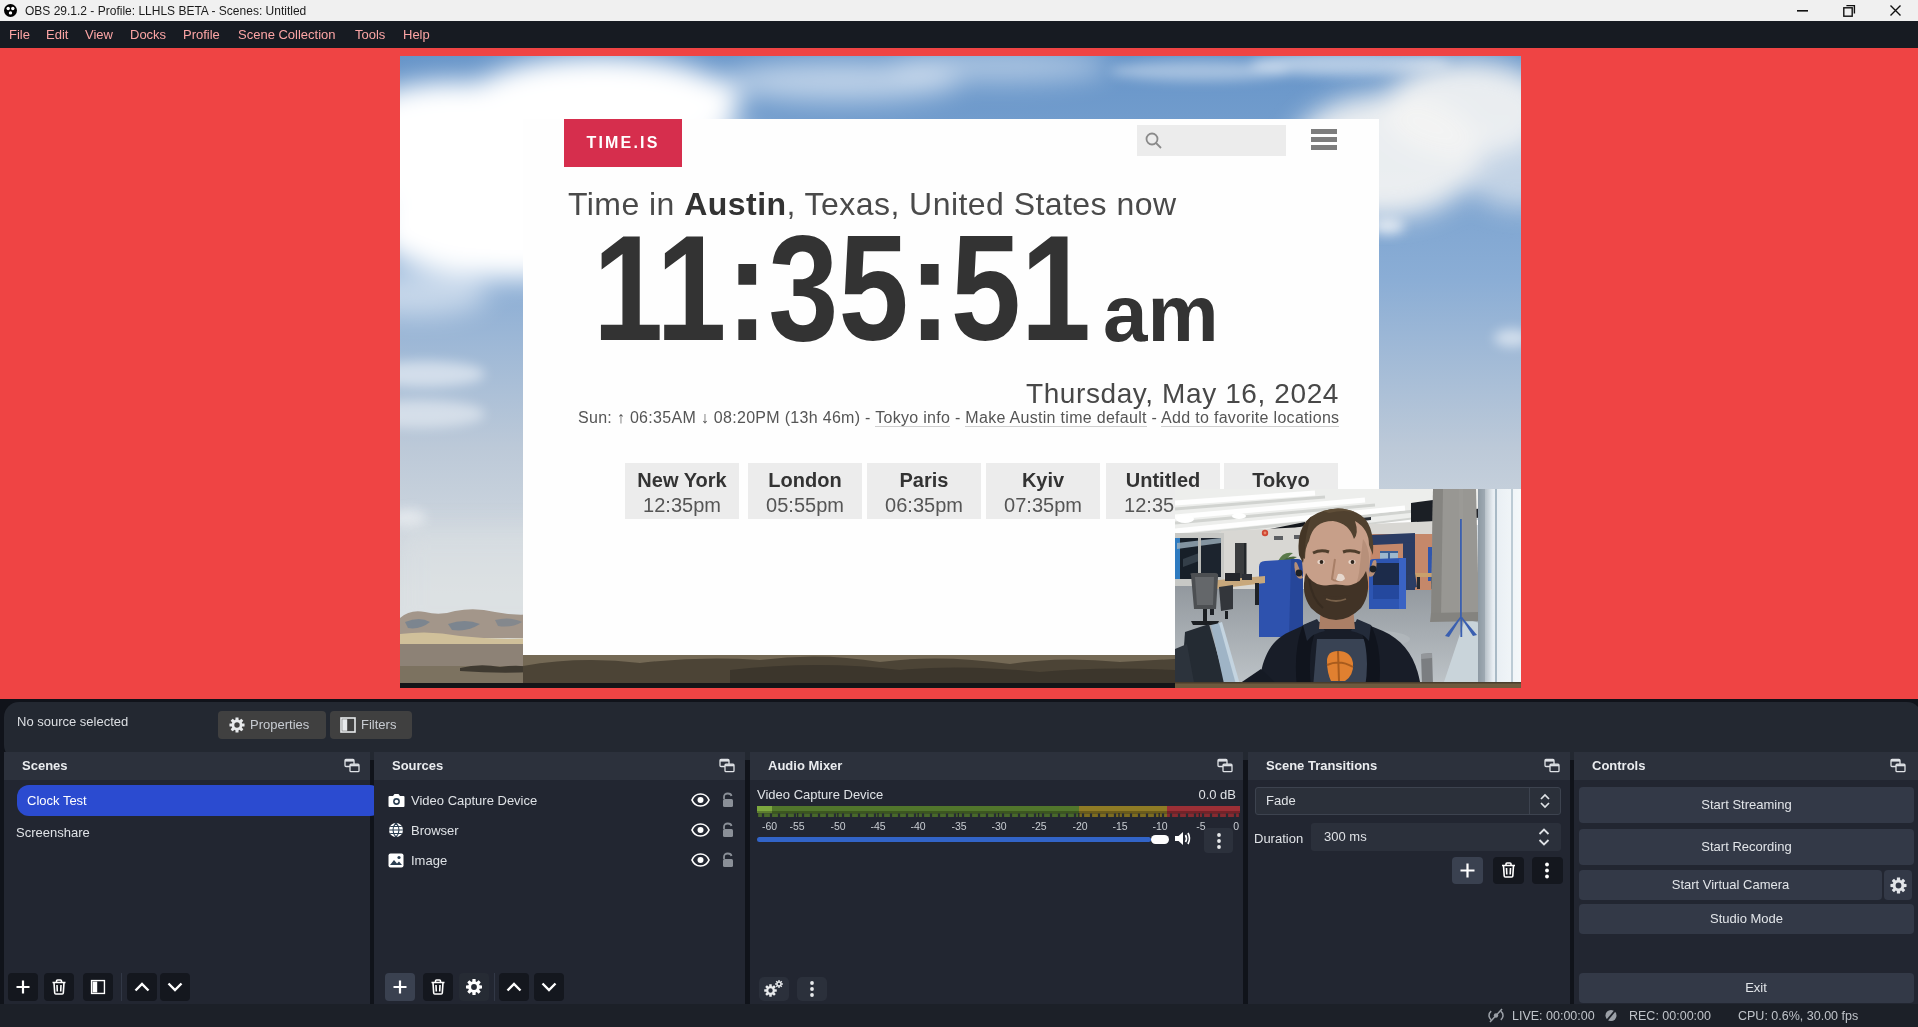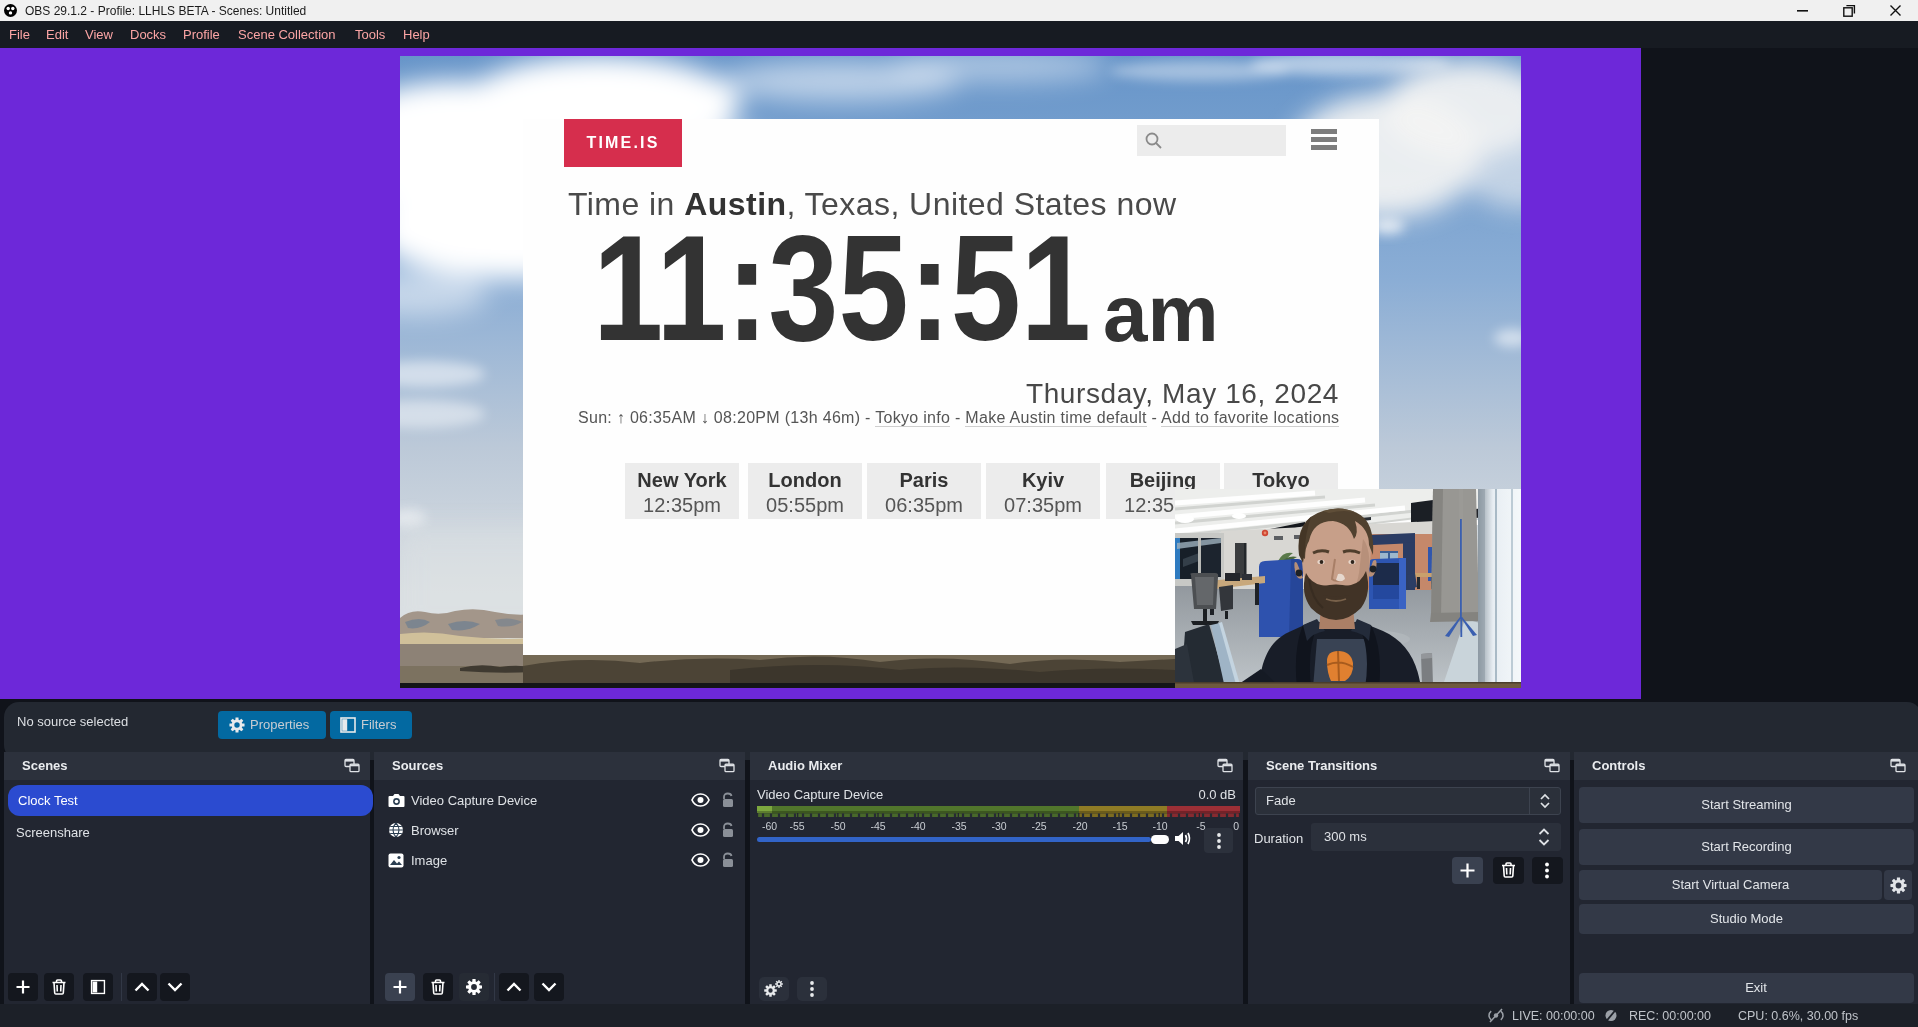--- a/index.html
+++ b/index.html
@@ -5,48 +5,48 @@
 html,body{width:1918px;height:1027px;overflow:hidden;background:#10131a;font-family:"Liberation Sans",sans-serif;}
 #app{position:absolute;left:0;top:0;width:1918px;height:1027px;}
 .abs{position:absolute;}
 
 #titlebar{left:0;top:0;width:1918px;height:21px;background:#f0f0f0;color:#1a1a1a;font-size:12px;}
 #titletext{left:25px;top:4px;}
 
 #menubar{left:0;top:21px;width:1918px;height:27px;background:#171b22;color:#fca5a5;font-size:13px;}
 .mitem{position:absolute;top:6px;}
 
-#preview{left:0;top:48px;width:1641px;height:651px;background:#6d28d9;}
+#preview{left:0;top:48px;width:1918px;height:651px;background:#ef4444;}
 #video{position:absolute;left:400px;top:8px;width:1121px;height:632px;overflow:hidden;background:#7ea6d4;}
 
 #card{position:absolute;left:123px;top:63px;width:856px;height:536px;background:#fefefe;}
 #logo{left:41px;top:0px;width:118px;height:48px;background:#d62e4d;color:#fff;font-weight:bold;font-size:16px;letter-spacing:2.2px;text-align:center;line-height:48px;}
 #searchbox{left:614px;top:6px;width:149px;height:31px;background:#ececec;}
 #burger{left:788px;top:10px;width:26px;height:22px;}
 .bbar{position:absolute;left:0;width:26px;height:5px;background:#7d7d7d;}
 #h1line{left:45px;top:67px;font-size:32px;letter-spacing:0.45px;color:#454545;white-space:nowrap;}
 #dateline{left:0px;top:259px;width:816px;text-align:right;font-size:28px;letter-spacing:0.6px;color:#484848;white-space:nowrap;}
 #sunline{left:55px;top:290px;font-size:16px;letter-spacing:0.3px;color:#555;white-space:nowrap;}
 .und{border-bottom:1px solid #cfcfcf;}
 #cities{left:0;top:344px;width:856px;height:56px;}
 .city{position:absolute;top:0;width:114px;height:56px;background:#ececec;text-align:center;}
 .cname{font-weight:bold;font-size:20px;color:#333;margin-top:6px;}
 .ctime{font-size:20px;color:#555;margin-top:2px;}
 
 #webcam{position:absolute;left:775px;top:433px;width:346px;height:199px;}
 
 #srcbar{left:4px;top:702px;width:1918px;height:58px;background:#232831;color:#dcdfe3;font-size:13px;border-radius:15px;}
-.toolbtn{position:absolute;top:9px;height:28px;background:#0369a1;border-radius:4px;color:#c8ccd2;font-size:13px;line-height:28px;}
+.toolbtn{position:absolute;top:9px;height:28px;background:#404040;border-radius:4px;color:#c8ccd2;font-size:13px;line-height:28px;}
 
 .panel{background:#222631;}
 .phead{position:absolute;left:0;top:0;width:100%;height:28px;background:#2c313c;color:#eaecef;font-weight:bold;font-size:13px;line-height:28px;}
 .ptitle{margin-left:18px;}
 .popout{position:absolute;top:6px;width:16px;height:15px;}
 .listrow{position:absolute;left:0;width:100%;height:31px;color:#dfe2e6;font-size:13px;line-height:31px;}
-.sel{background:#2b4bd0;color:#fff;border-radius:12px;width:365px !important;left:4px;}
+.sel{background:#2b4bd0;color:#fff;border-radius:12px;width:365px !important;left:13px;}
 .fbtn{position:absolute;width:30px;height:28px;background:#14171e;border-radius:4px;}
 .fbtn svg{position:absolute;left:50%;top:50%;transform:translate(-50%,-50%);}
 .vsep{position:absolute;width:1px;height:28px;background:#323846;}
 
 .cbtn{position:absolute;left:5px;width:335px;background:#333947;border-radius:4px;color:#e2e5e9;font-size:13px;text-align:center;}
 
 #statusbar{left:0;top:1004px;width:1918px;height:23px;background:#1c2028;color:#bfc3c9;font-size:12.5px;}
 .sbtext{position:absolute;top:5px;}
 </style></head>
 <body>
@@ -171,21 +171,21 @@
             </div>
           <div class="city" style="left:344px">
               <div class="cname">Paris</div>
               <div class="ctime">06:35pm</div>
             </div>
           <div class="city" style="left:463px">
               <div class="cname">Kyiv</div>
               <div class="ctime">07:35pm</div>
             </div>
           <div class="city" style="left:583px">
-              <div class="cname">Beijing</div>
+              <div class="cname">Untitled</div>
               <div class="ctime">12:35am</div>
             </div>
           <div class="city" style="left:701px">
               <div class="cname">Tokyo</div>
               <div class="ctime">01:35am</div>
             </div>
         </div>
       </div>
 
       <svg id="webcam" width="346" height="199" viewBox="0 0 346 199">

